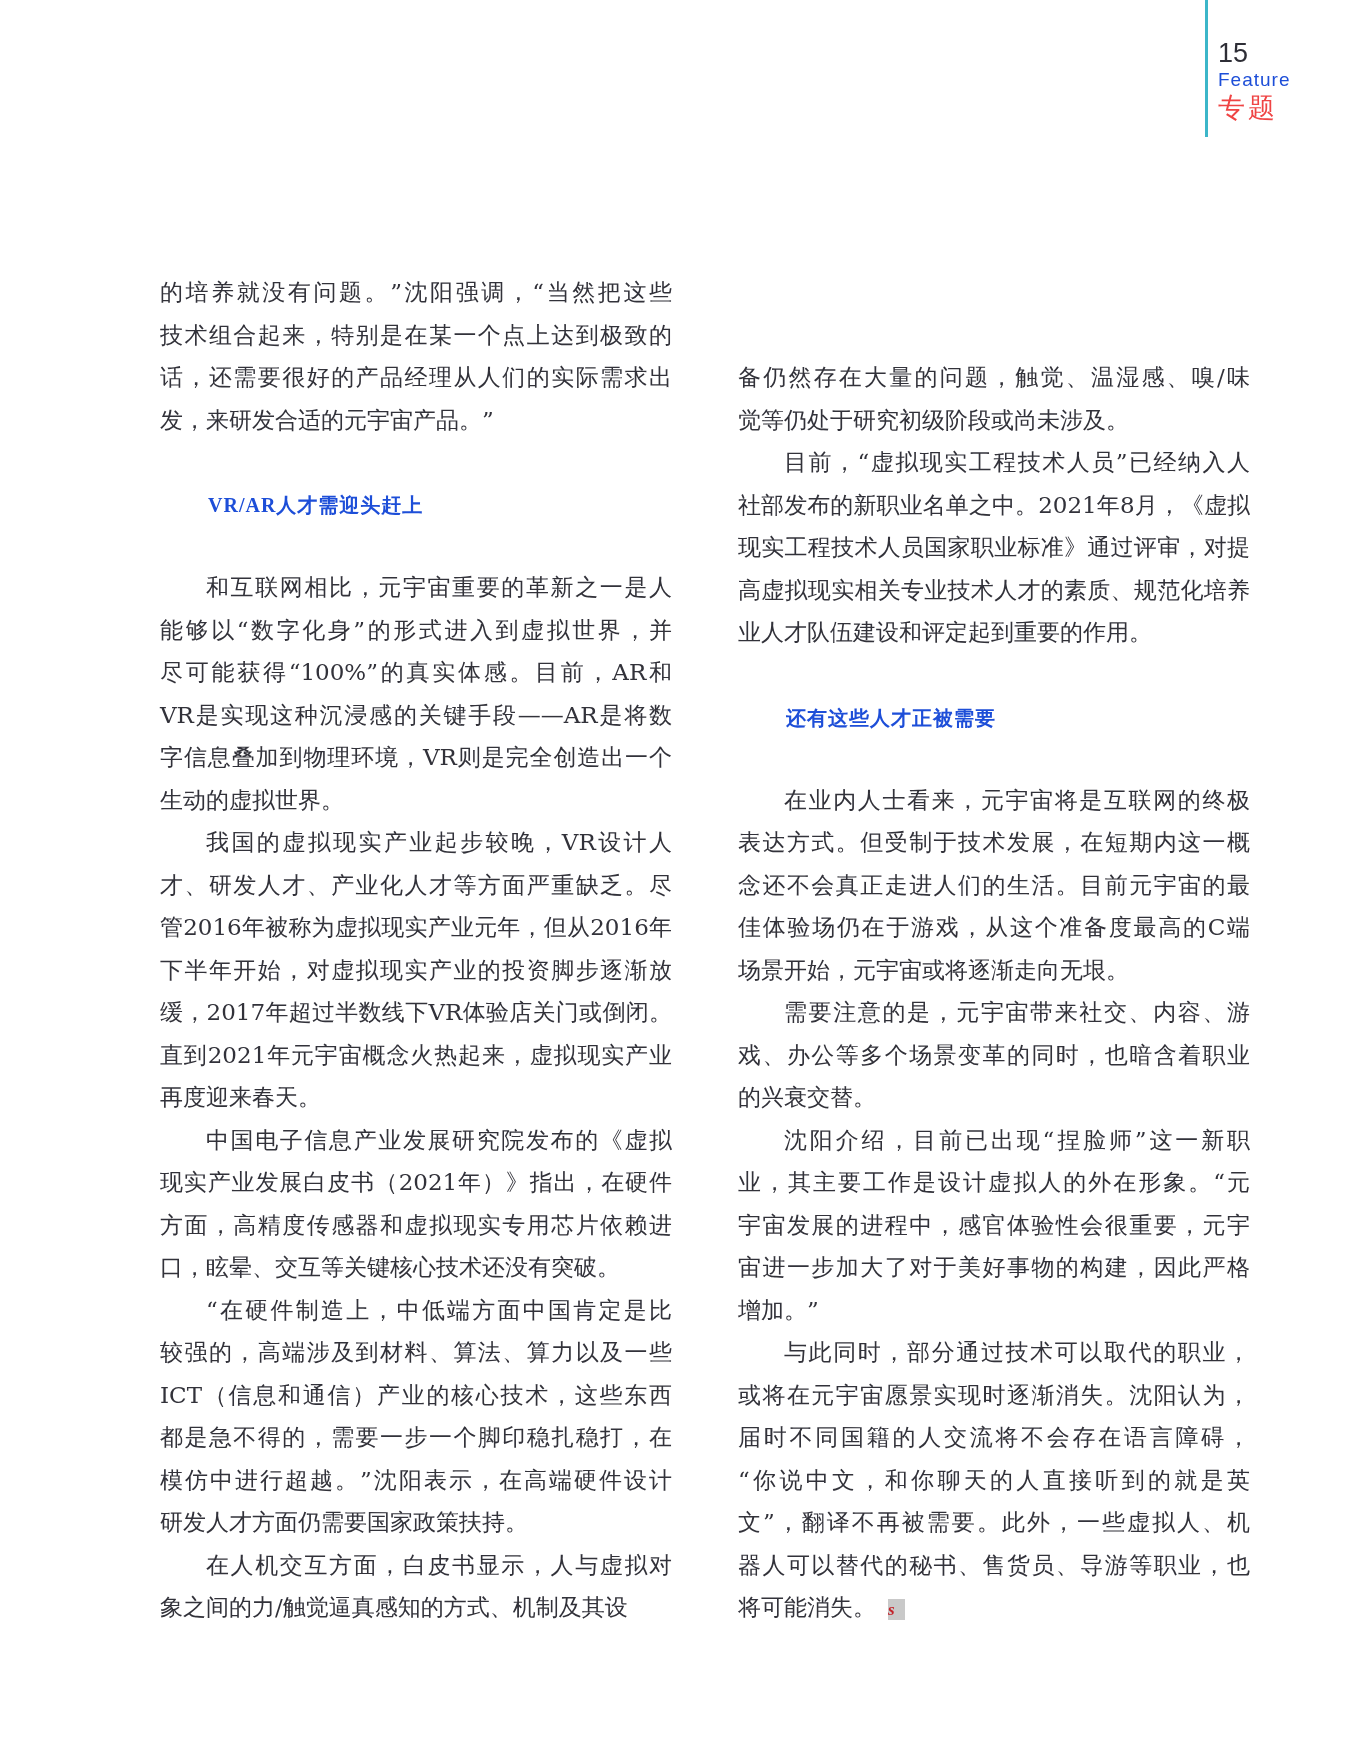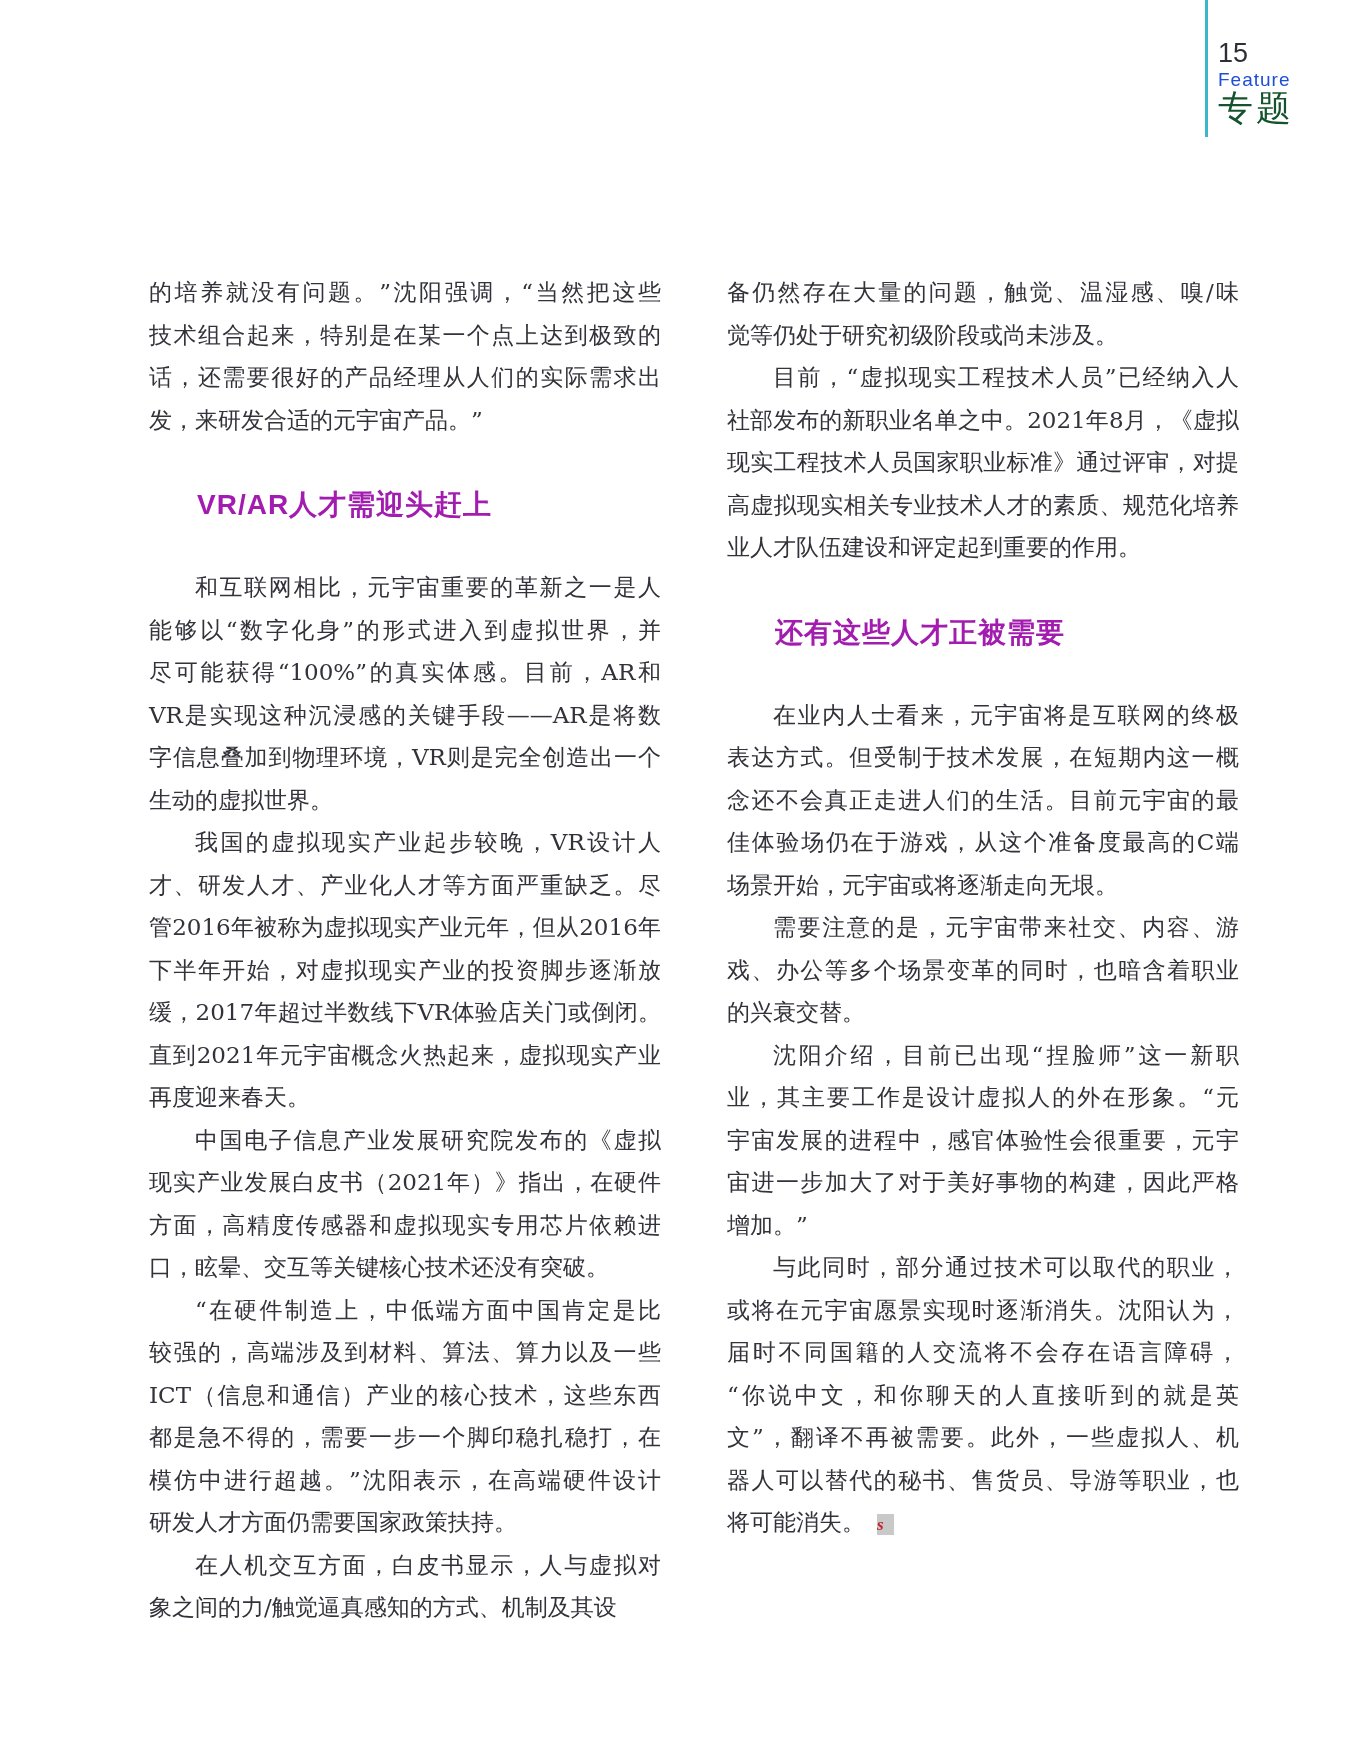--- a/index.html
+++ b/index.html
@@ -12,43 +12,44 @@
   .header-rule {
     position:absolute; left:1205px; top:0; width:3px; height:137px;
     background:#3cb6c9;
   }
   .corner-text {
     position:absolute; left:1218px; top:38px;
     font-family:"Liberation Sans","DejaVu Sans",sans-serif;
   }
   .page-number { font-size:27px; line-height:30px; color:#2e2e36; }
   .section-en  { font-size:19px; line-height:24px; color:#1d4ed8; letter-spacing:1px; }
-  .section-zh  { font-size:35px; line-height:32px; color:#14532d; letter-spacing:3px; }
+  .section-zh  { font-size:27px; line-height:32px; color:#ef4444; letter-spacing:3px; }
 
   
   .columns {
-    position:absolute; left:149px; top:271px; width:1102px;
+    position:absolute; left:160px; top:271px; width:1102px;
     display:flex;
+    align-items:flex-end;
   }
   .col { width:512px; }
   .col-right { margin-left:66px; }
 
   .para { margin:0; }
   .line {
     font-size:23px; line-height:42.5px; color:#32323a;
     text-align:justify; text-align-last:justify;
     white-space:nowrap;
   }
   .line.para-last { text-align-last:left; }
   .line.first-indent { text-indent:2em; }
 
   .section-heading {
-    font-family:Liberation Sans, sans-serif;
-    font-weight:bold; color:#a21caf;
-    font-size:28px; line-height:56px;
+    font-family:Liberation Serif, serif;
+    font-weight:bold; color:#1d4ed8;
+    font-size:20px; line-height:56px;
     margin:36px 0 33px 0; padding-left:48px;
     letter-spacing:1px;
   }
 
   .end-mark {
     display:inline-block; width:17px; height:21px;
     background:#c9c9c9; color:#c3232b;
     font-style:italic; font-weight:bold;
     font-size:17px; line-height:21px; text-align:center;
     font-family:"Liberation Serif","DejaVu Serif",serif;

